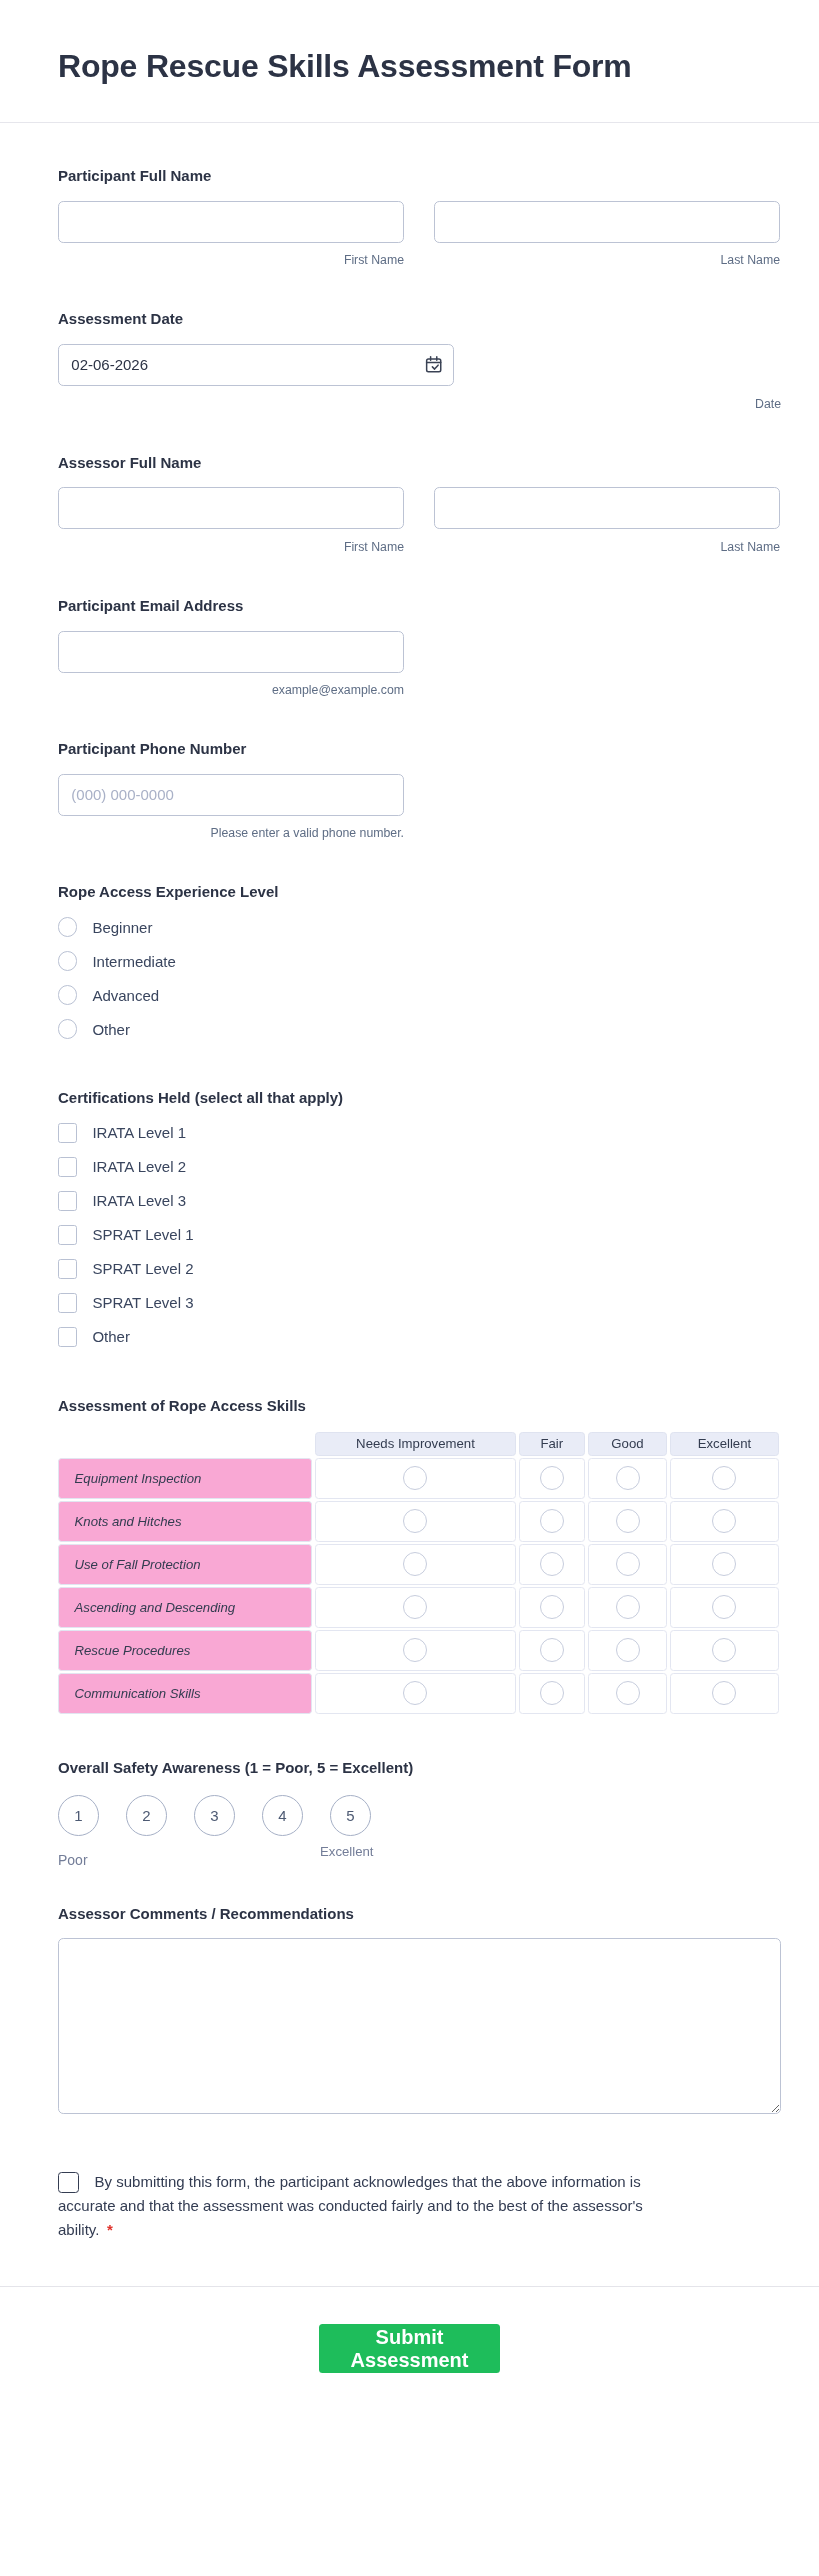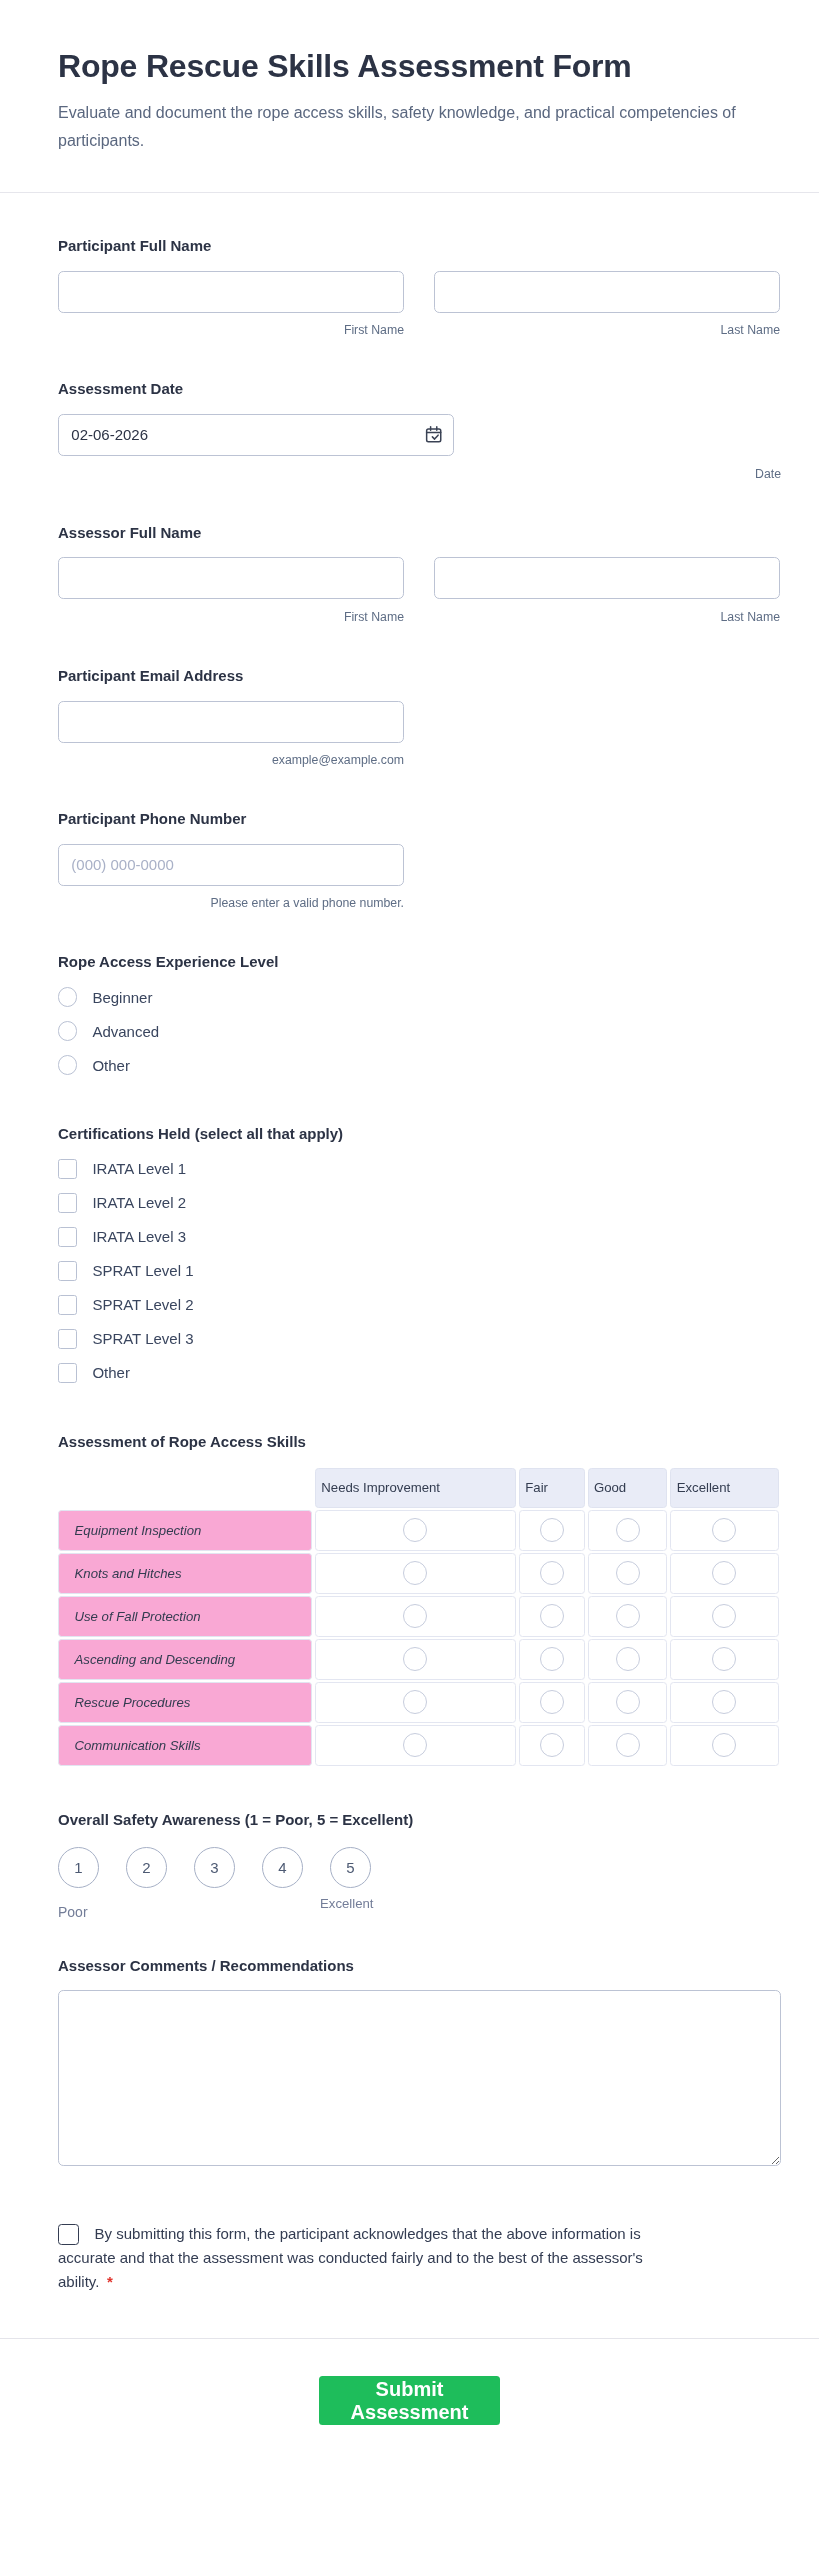--- a/index.html
+++ b/index.html
@@ -43,22 +43,22 @@
     border: 1.3px solid #b9c1d3; background: #fff; margin: 0 15px 0 0; flex: 0 0 auto; cursor: pointer; }
   .opt-row input[type="radio"] { border-radius: 50%; }
   .opt-row input[type="checkbox"] { border-radius: 2.6px; }
   .opt-text { font-size: 15px; color: #39455e; }
 
   
   .matrix-section .q-label { margin-bottom: 16px; }
   .matrix { border-collapse: separate; border-spacing: 3.5px 2.6px; width: 727px; margin-left: -3.5px; table-layout: fixed; }
   .matrix th, .matrix td { border-radius: 3.5px; }
   .matrix .h-blank { background: transparent; border: none; }
-  .matrix .h-cell { background: #e9ecf7; border: 0.9px solid #dfe3f0; height: 40px;
-    font-size: 13.2px; font-weight: 400; color: #333c50; text-align: left; padding: 0 5.3px; }
+  .matrix .h-cell { background: #e9ecf7; border: 0.9px solid #dfe3f0; height: 24px;
+    font-size: 13.2px; font-weight: 400; color: #333c50; text-align: center; padding: 0 5.3px; }
   .matrix .r-label { background: #f9a8d4; border: 0.9px solid #e2e5f1; height: 41px;
     font-size: 13.2px; font-weight: 400; color: #333c50; text-align: left; padding: 0 0 0 16px; font-style: italic; }
   .matrix .r-cell { background: #fff; border: 0.9px solid #e3e6f1; text-align: center; vertical-align: middle; }
   .m-radio { appearance: none; -webkit-appearance: none; width: 24px; height: 24px; border-radius: 50%;
     border: 0.9px solid #c7cddd; background: #fff; cursor: pointer; display: inline-block; vertical-align: middle; }
 
   
   .scale-section .q-label { margin-bottom: 19.4px; }
   .scale-row { display: flex; gap: 27px; }
   .scale-circle { width: 41px; height: 41px; border-radius: 50%; border: 0.9px solid #a6b0c6; background: #fff;
@@ -82,21 +82,20 @@
   .submit-btn { width: 181px; height: 49px; background: #1ebd5b; color: #fff; border: none; border-radius: 3.5px;
     font-family: inherit; font-size: 20px; font-weight: 600; cursor: pointer; }
 </style>
 </head>
 <body>
 
 <div class="page">
 
   <header class="form-header">
     <h1 class="form-title">Rope Rescue Skills Assessment Form</h1>
-    <p class="form-subtitle">Evaluate and document the rope access skills, safety knowledge, and practical competencies of participants.</p>
   </header>
 
   <main class="form-body">
 
     <section class="section">
       <div class="q-label">Participant Full Name</div>
       <div class="cols">
         <div class="col">
           <input class="text-input" type="text" value="" style="">
           <div class="sub-label">First Name</div>
@@ -155,20 +154,24 @@
 
     <section class="section">
       <div class="q-label" style="margin-bottom:12.3px">Rope Access Experience Level</div>
       <div class="opt-list">
 
           <label class="opt-row">
             <input type="radio" name="experience" style="">
             <span class="opt-text">Beginner</span>
           </label>
 
+          <label class="opt-row">
+            <input type="radio" name="experience" style="">
+            <span class="opt-text">Intermediate</span>
+          </label>
 
           <label class="opt-row">
             <input type="radio" name="experience" style="">
             <span class="opt-text">Advanced</span>
           </label>
 
           <label class="opt-row">
             <input type="radio" name="experience" style="">
             <span class="opt-text">Other</span>
           </label>

